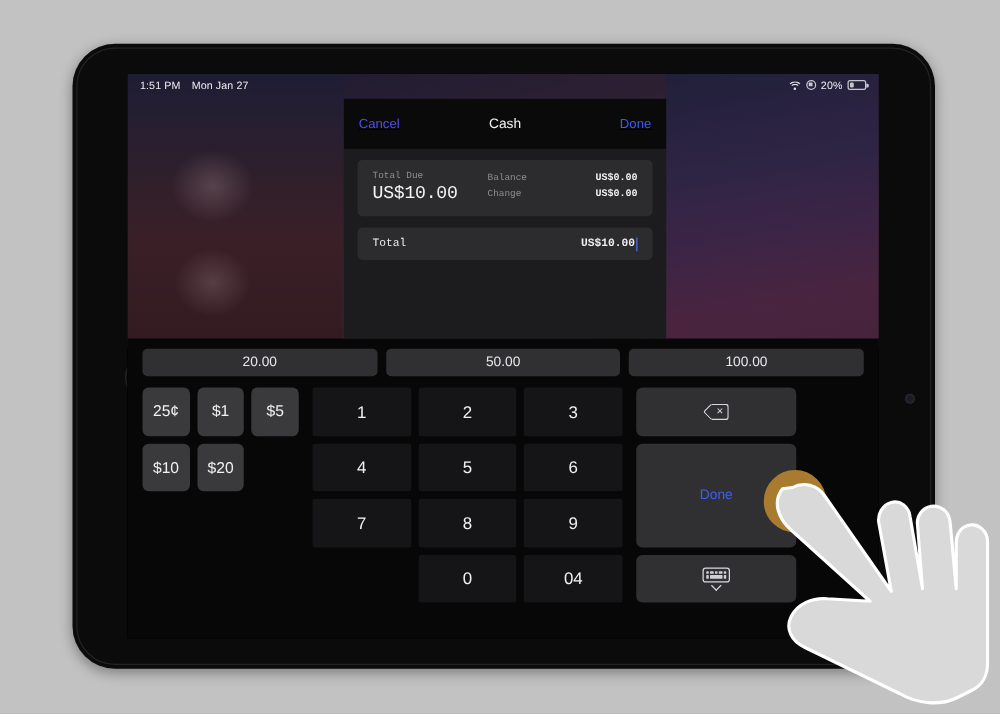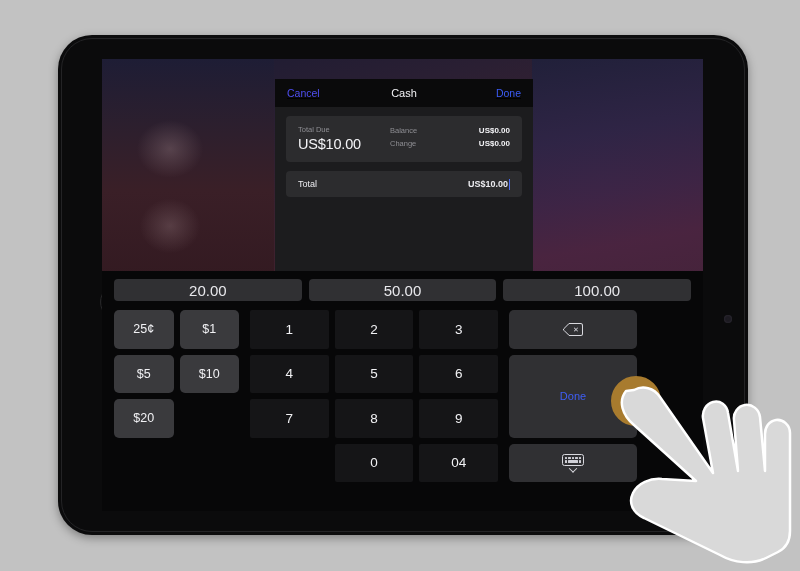--- a/index.html
+++ b/index.html
@@ -193,21 +193,21 @@
     position: absolute;
     left: 173px;
     top: 20px;
     width: 258px;
     height: 192px;
     background: #1c1c1e;
     overflow: hidden;
     z-index: 10;
   }
   .sheet-header {
-    height: 28px;
+    height: 40px;
     background: #0a0a0b;
     display: flex;
     align-items: center;
     justify-content: space-between;
     padding: 0 12px;
     box-sizing: border-box;
     text-decoration: underline;
   }
   .sheet-title {
     color: #f2f2f5;
@@ -219,21 +219,21 @@
     pointer-events: none;
   }
   .sheet-action {
     color: #4e4ef0;
     font-size: 10.5px;
     position: relative;
     z-index: 2;
   }
   .sheet-action.right { color: #3b5bf5; }
 
-  .sheet-body { padding: 9px 11px 0 11px; }
+  .sheet-body { padding: 9px 11px 0 11px; font-family: Liberation Mono, monospace; }
 
   .totals-card {
     background: #2c2c2e;
     border-radius: 4px;
     padding: 9px 12px 10px 12px;
     display: flex;
     justify-content: space-between;
     align-items: flex-start;
   }
   .totals-left .lbl {
@@ -302,35 +302,35 @@
   }
   .quick-btn {
     flex: 1;
     height: 22px;
     background: #303033;
     border-radius: 4px;
     display: flex;
     align-items: center;
     justify-content: center;
     color: #e8e8ec;
-    font-size: 15px;
+    font-size: 11px;
   }
 
   .pads {
     display: flex;
     gap: 11px;
     height: 172px;
   }
   .pad {
     display: grid;
     gap: 6px;
   }
   .pad-denoms {
     width: 125px;
-    grid-template-columns: 1fr 1fr;
+    grid-template-columns: 1fr 1fr 1fr;
     grid-template-rows: repeat(4, 1fr);
   }
   .pad-nums {
     width: 248px;
     grid-template-columns: repeat(3, 1fr);
     grid-template-rows: repeat(4, 1fr);
   }
   .pad-actions {
     width: 128px;
     grid-template-columns: 1fr;
@@ -445,20 +445,38 @@
     </div>
     <div class="camera"></div>
 
     <div class="screen">
 
       <div class="wallpaper"></div>
       <div class="wallpaper-right"></div>
       <div class="wallpaper-left"></div>
       <div class="screen-bottom-fill"></div>
 
+      <div class="statusbar">
+        <div class="sb-left">
+          <span>1:51 PM</span>
+          <span>Mon Jan 27</span>
+        </div>
+        <div class="sb-right">
+          <span class="ic-wifi">
+              <i></i>
+              <i></i>
+              <i></i>
+            </span>
+          <span class="ic-lock-circle"></span>
+          <span>20%</span>
+          <span class="battery">
+              <span class="fill"></span>
+            </span>
+        </div>
+      </div>
 
       <div class="sheet">
         <div class="sheet-header">
           <span class="sheet-action">Cancel</span>
           <span class="sheet-title">Cash</span>
           <span class="sheet-action right">Done</span>
         </div>
 
         <div class="sheet-body">
           <div class="totals-card">

